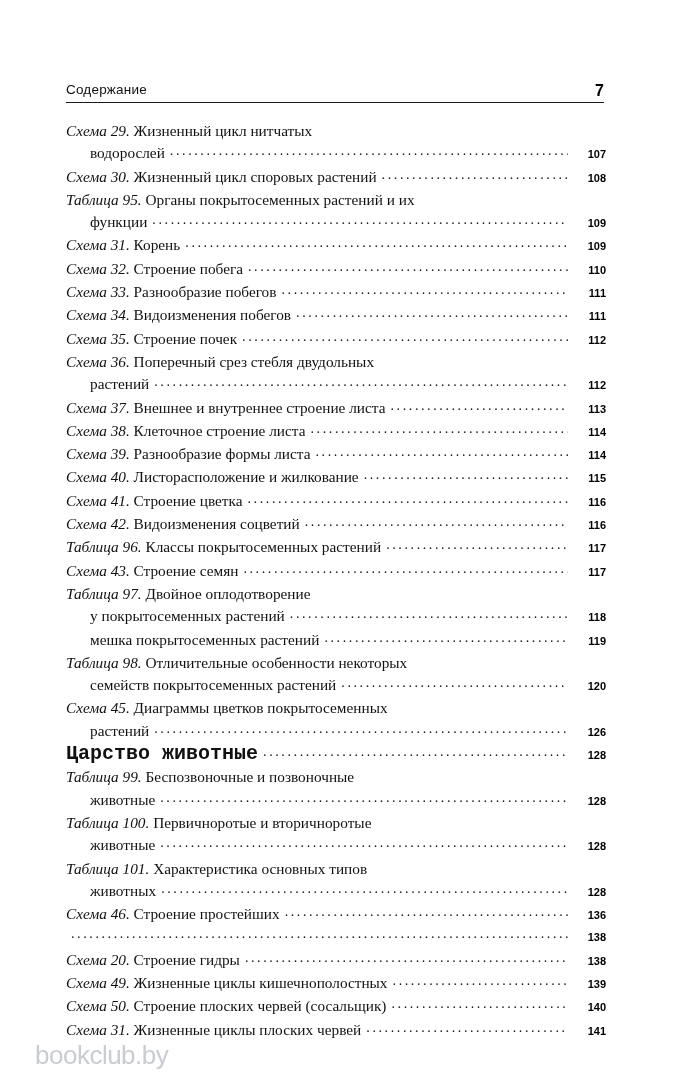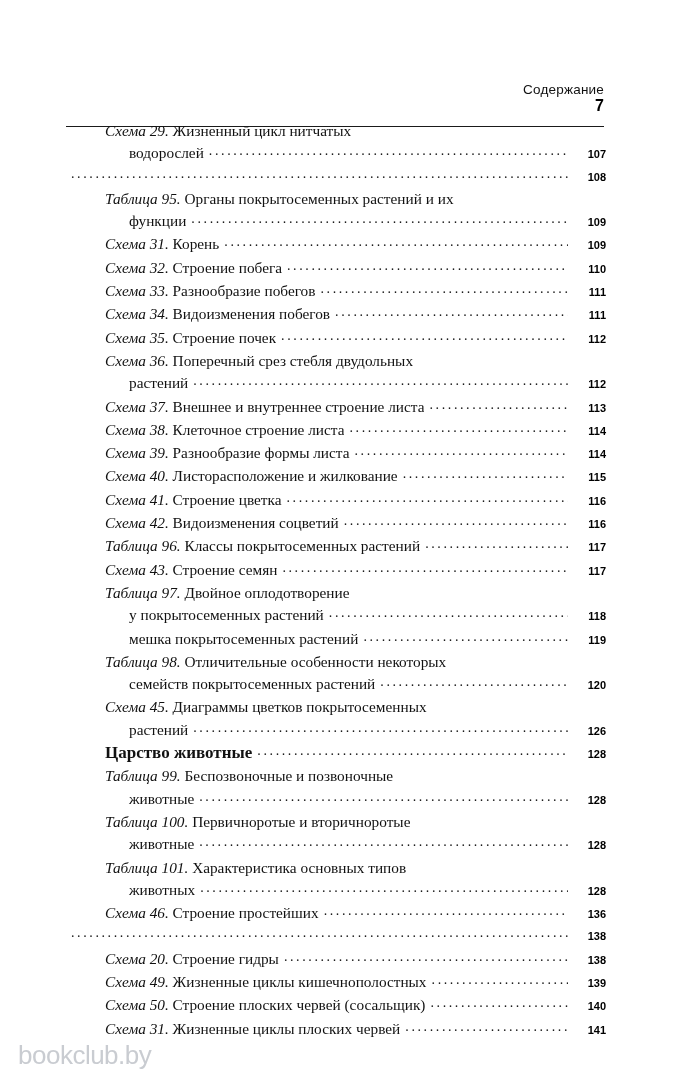--- a/index.html
+++ b/index.html
@@ -21,25 +21,24 @@
     width: 700px;
     height: 1087px;
     background: #ffffff;
   }
   .header {
     position: absolute;
     left: 66px;
     top: 82px;
     width: 538px;
     display: flex;
-    align-items: flex-end;
+    align-items: flex-start;
     justify-content: space-between;
     border-bottom: 1px solid #1a1a1a;
-    padding-bottom: 11px;
-    flex-direction: column;
+    padding-bottom: 2px;
   }
   .header-title {
     font-family: "Liberation Sans", sans-serif;
     font-size: 13.5px;
     letter-spacing: 0.2px;
     color: #111;
   }
   .header-page {
     font-family: "Liberation Sans", sans-serif;
     font-size: 16px;
@@ -64,21 +63,20 @@
     font-size: 15.3px;
     line-height: 21.3px;
     white-space: nowrap;
   }
   .entry-line.indent .txt {
     padding-left: 24px;
   }
   .txt {
     flex: 0 0 auto;
     overflow: hidden;
-    margin-left: 39px;
   }
   .lead {
     flex: 1 1 auto;
     overflow: hidden;
     margin: 0 4px 0 5px;
     position: relative;
     top: -3px;
     font-size: 14px;
     letter-spacing: 2.6px;
     color: #1a1a1a;
@@ -96,29 +94,29 @@
     font-size: 11px;
     font-weight: bold;
     color: #000;
   }
   .lbl-i {
     font-style: italic;
     font-family: "Liberation Serif", serif;
   }
   .lbl-b {
     font-weight: bold;
-    font-family: Liberation Serif, serif;
-    font-size: 17px;
+    font-family: Liberation Mono, monospace;
+    font-size: 20px;
   }
   .body-txt {
     font-family: "Liberation Serif", serif;
   }
   .watermark {
     position: absolute;
-    left: 18px;
+    left: 35px;
     bottom: 16px;
     font-family: "Liberation Sans", sans-serif;
     font-size: 26px;
     color: #c9ccd1;
     letter-spacing: -0.5px;
   }
 </style>
 </head>
 <body>
 
@@ -137,20 +135,21 @@
           <span class="pg"></span>
         </div>
         <div class="entry-line indent">
           <span class="txt body-txt">водорослей</span>
           <span class="lead">..........................................................................................</span>
           <span class="pg">107</span>
         </div>
       </div>
       <div class="entry">
         <div class="entry-line">
+          <span class="txt"><span class="lbl-i">Схема 30.</span><span class="body-txt"> Жизненный цикл споровых растений</span></span>
           <span class="lead">..........................................................................................</span>
           <span class="pg">108</span>
         </div>
       </div>
       <div class="entry">
         <div class="entry-line">
           <span class="txt"><span class="lbl-i">Таблица 95.</span><span class="body-txt"> Органы покрытосеменных растений и их</span></span>
           <span class="lead none">..........................................................................................</span>
           <span class="pg"></span>
         </div>

